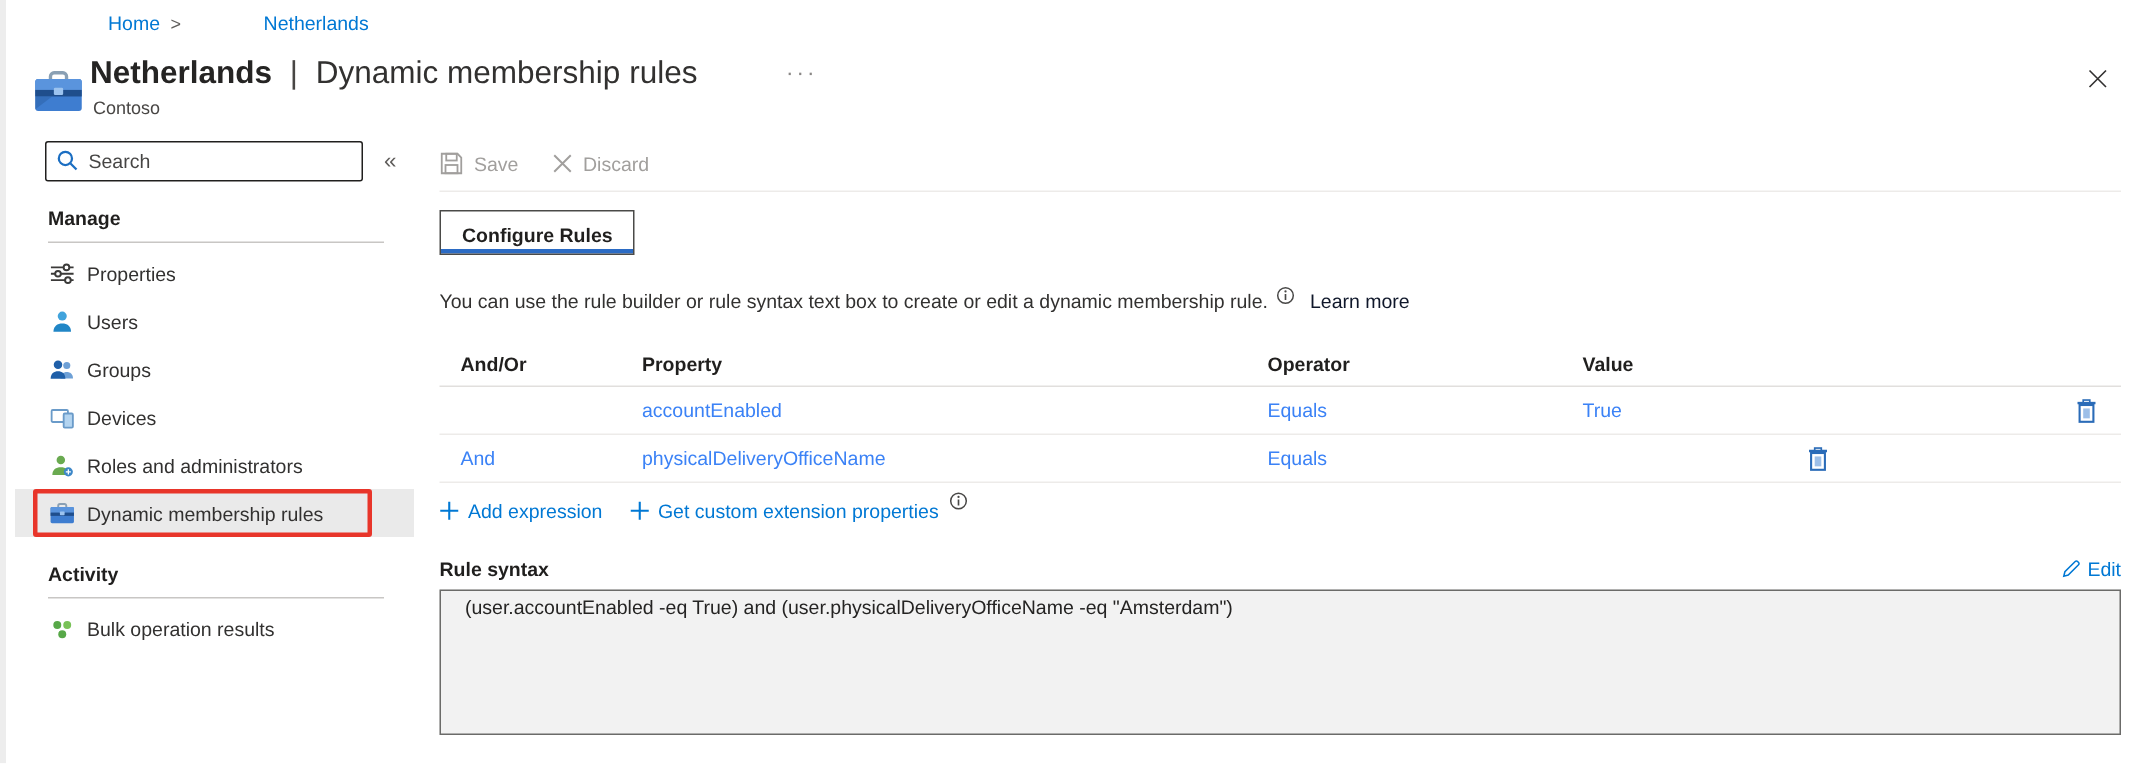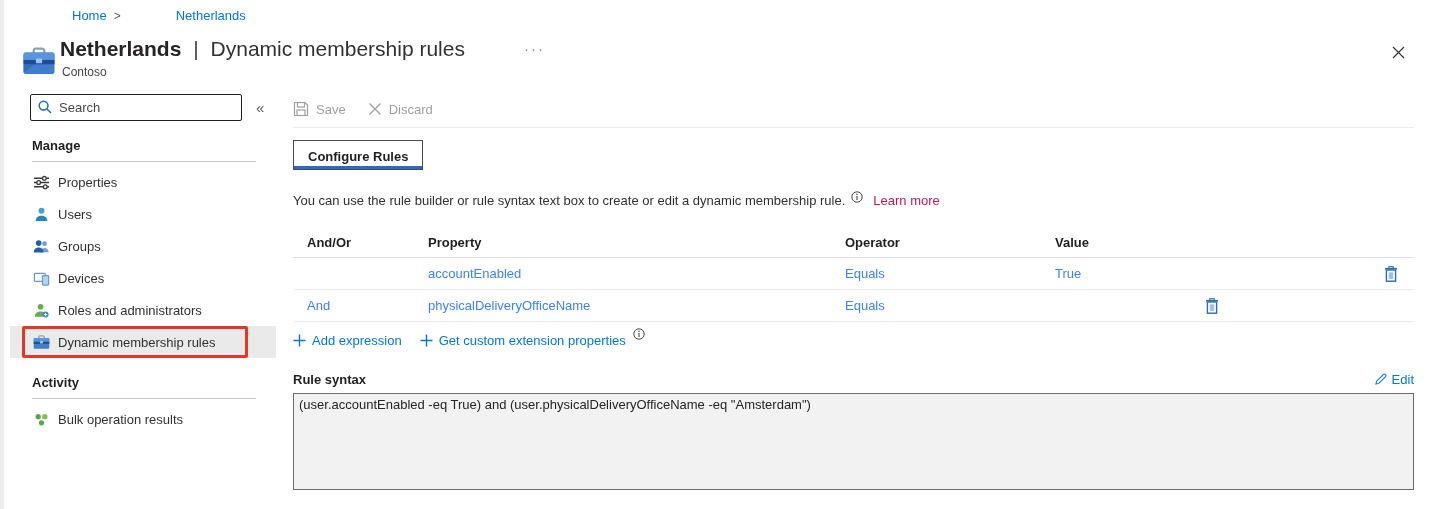--- a/index.html
+++ b/index.html
@@ -41,38 +41,38 @@
   
   .content { position:absolute; left:293px; top:98px; width:1121px; }
   .toolbar { display:flex; align-items:center; gap:22px; height:22px; }
   .tool-btn { display:flex; align-items:center; gap:7px; font-size:13px; color:#a19f9d; cursor:default; }
   .toolbar-divider { margin-top:7px; border:none; border-top:1px solid #edebe9; }
 
   .tab { display:inline-block; margin-top:12px; border:1px solid #4a4a48; background:#fff; padding:8px 14px 5px 14px; font-size:13px; font-weight:700; color:#201f1e; box-shadow:inset 0 -3px 0 #2b6bc4; cursor:pointer; }
 
   .description { margin-top:23px; font-size:13px; color:#323130; display:flex; align-items:center; gap:6px; }
   .info-icon { display:inline-flex; position:relative; top:-4px; }
-  .link { color:#be185d; text-decoration:none; cursor:pointer; }
+  .link { color:#0f172a; text-decoration:none; cursor:pointer; }
   .learn-more { margin-left:4px; font-size:13px; }
 
   .rules-table { margin-top:20px; }
   .t-row { display:grid; grid-template-columns:121px 417px 210px 1fr 46px; align-items:center; padding-left:14px; font-size:13px; }
   .t-head { height:30px; font-weight:700; color:#201f1e; border-bottom:1px solid #e1dfdd; }
   .t-data { height:32px; border-bottom:1px solid #edebe9; color:#3b82f6; }
   .trash-cell { display:flex; justify-content:center; cursor:pointer; }
 
   .expr-links { margin-top:11px; display:flex; align-items:center; gap:18px; font-size:13px; }
   .expr-link { display:flex; align-items:center; gap:6px; color:#0078d4; cursor:pointer; }
   .expr-link .plus { flex:0 0 auto; display:flex; }
   .expr-info { position:relative; top:-5px; margin-left:1px; }
 
   .syntax-header { margin-top:24px; display:flex; justify-content:space-between; align-items:center; }
   .syntax-label { font-size:13px; font-weight:700; color:#201f1e; }
   .edit-link { display:flex; align-items:center; gap:5px; font-size:13px; color:#0078d4; cursor:pointer; }
-  .syntax-box { margin-top:6px; height:97px; background:#f2f2f2; border:1px solid #6b6b69; padding:3px 5px; font-size:13px; color:#252423; overflow:hidden; }
+  .syntax-box { margin-top:6px; height:97px; background:#f2f2f2; border:1px solid #6b6b69; padding:3px 16px; font-size:13px; color:#252423; overflow:hidden; }
 </style>
 </head>
 <body>
 
 <div class="screen">
   <div class="left-edge"></div>
 
   <div class="breadcrumb">
     <a>Home</a>
     <span class="crumb-sep">&gt;</span>

